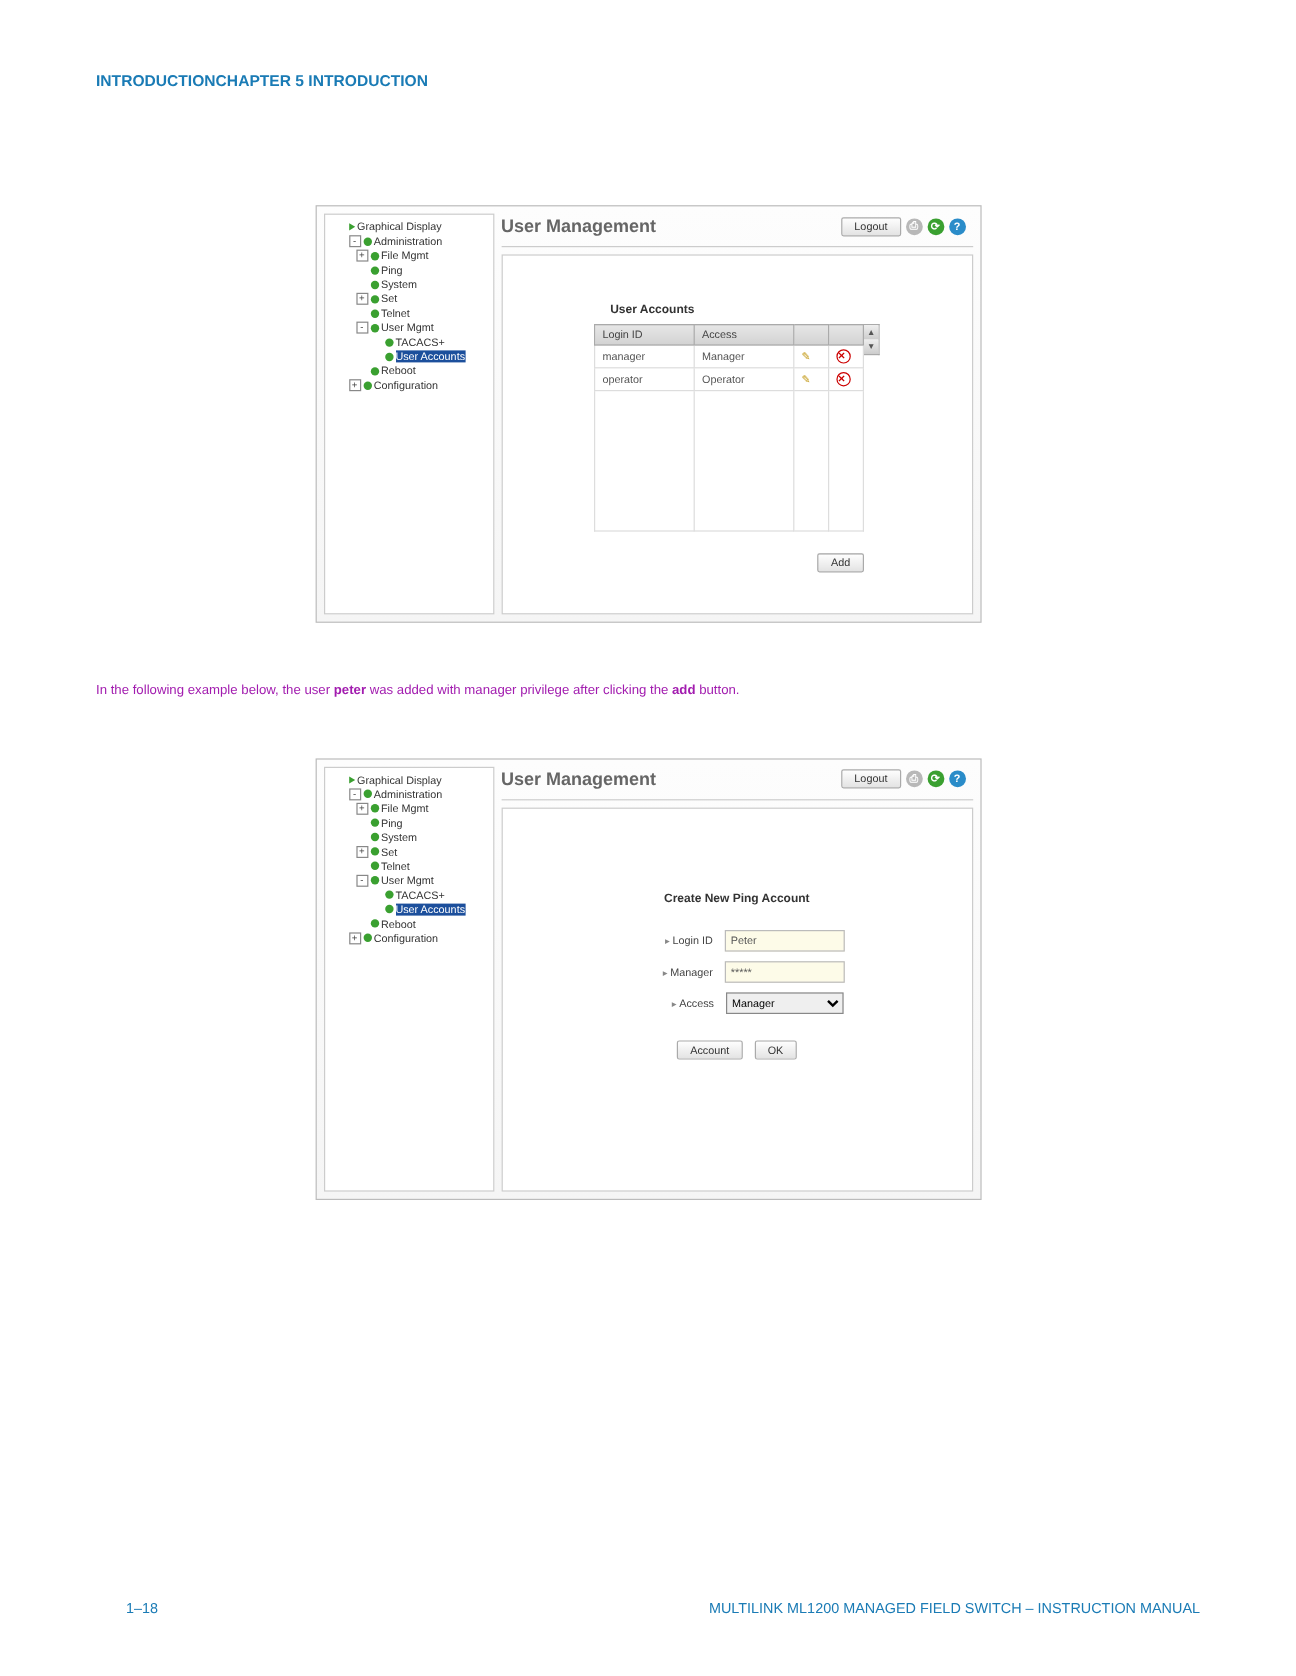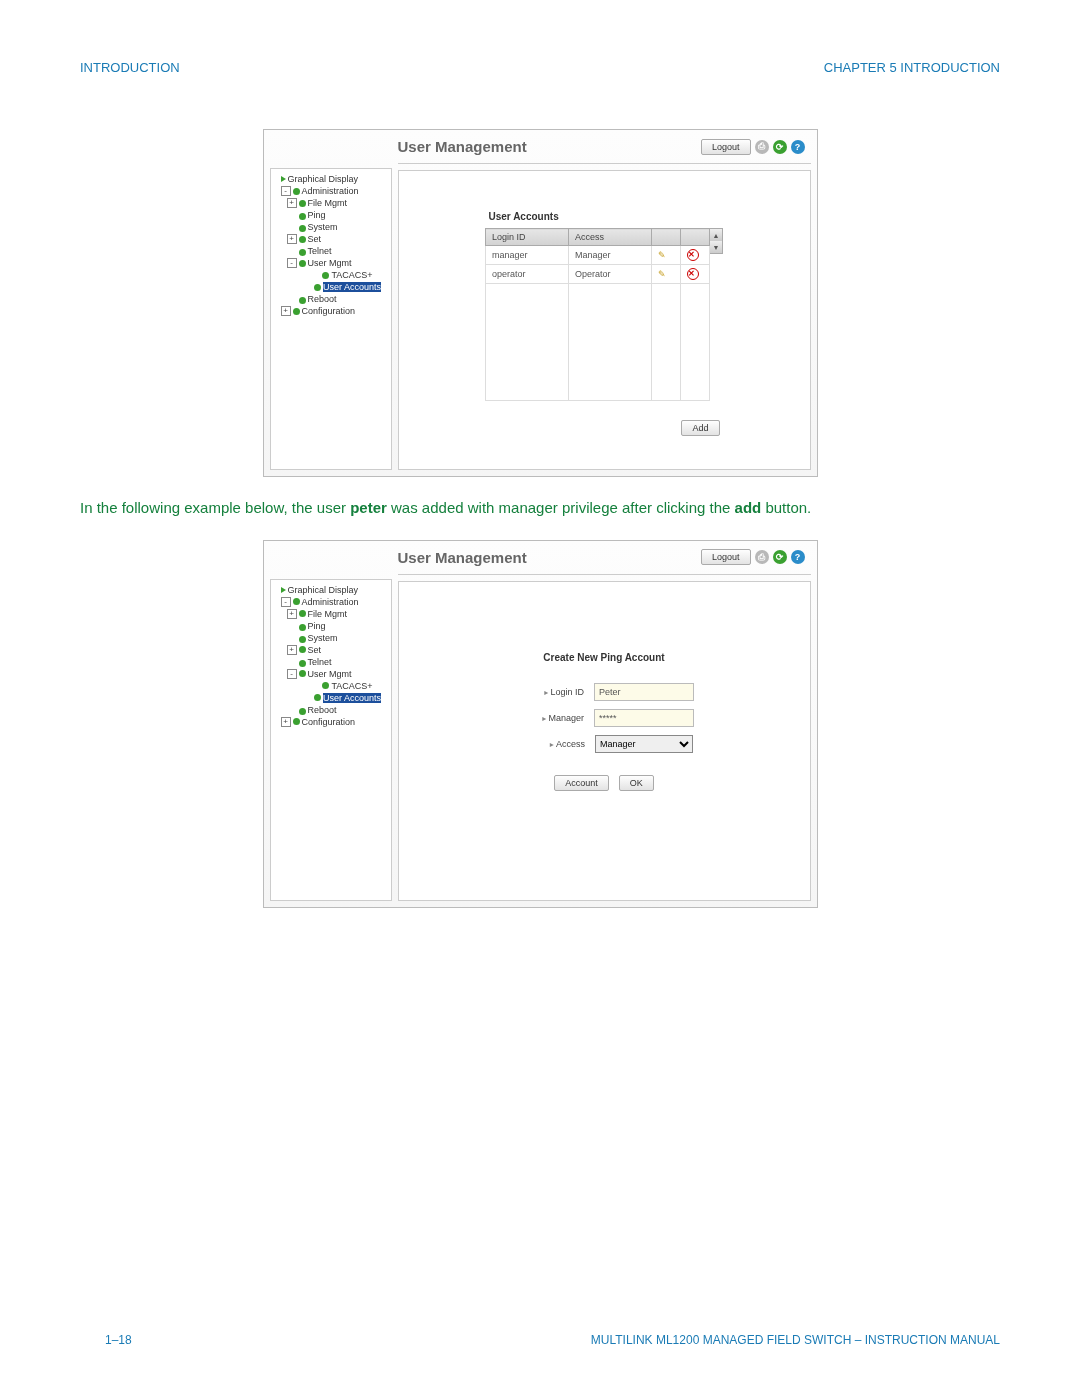--- a/index.html
+++ b/index.html
@@ -13,40 +13,40 @@
   .page {
     width: 1080px;
     height: 1397px;
     position: relative;
     background: #fff;
     box-sizing: border-box;
     padding: 60px 80px 40px 80px;
   }
   .page-header {
     display: flex;
-    justify-content: space-between;
-    margin-bottom: 54px;
+    margin-bottom: 96px;
     font-size: 13px;
     color: #1a7bb5;
+    font-weight: bold;
   }
   .page-footer {
     position: absolute;
     bottom: 50px;
     left: 80px;
     right: 80px;
     display: flex;
     justify-content: space-between;
     font-size: 12px;
     color: #1a7bb5;
     margin-left: 25px;
   }
   .body-text {
-    font-size: 15px;
-    color: #15803d;
-    margin: 20px 0;
+    font-size: 11px;
+    color: #a21caf;
+    margin: 48px 0;
     line-height: 1.5;
   }
   .body-text b { font-weight: bold; }
 
   .screenshot {
     width: 555px;
     margin: 0 auto;
     border: 1px solid #bbb;
     background: linear-gradient(#fdfdfd,#f5f5f5);
     padding: 6px;
@@ -54,35 +54,34 @@
   }
   .scr-inner {
     display: flex;
     gap: 6px;
   }
   .sidebar {
     width: 112px;
     background: #fff;
     border: 1px solid #ccc;
     font-size: 9px;
-    padding: 4px 4px;
-    margin-top: 32px;
+    padding: 4px 14px;
   }
   .tree-item {
     display: flex;
     align-items: center;
     gap: 2px;
     padding: 1px 2px;
     white-space: nowrap;
     cursor: default;
   }
   .lvl0 { margin-left: 4px; }
   .lvl1 { margin-left: 10px; }
-  .lvl2 { margin-left: 22px; align-items: flex-end; }
-  .lvl3 { margin-left: 34px; justify-content: center; }
+  .lvl2 { margin-left: 22px; }
+  .lvl3 { margin-left: 34px; }
   .tree-box {
     display:inline-block;width:8px;height:8px;border:1px solid #888;
     font-size:8px;line-height:7px;text-align:center;color:#444;
     background:#fff;
   }
   .tree-bullet {
     display:inline-block;width:7px;height:7px;border-radius:50%;
     background:#3aa030;
   }
   .tree-arrow {

